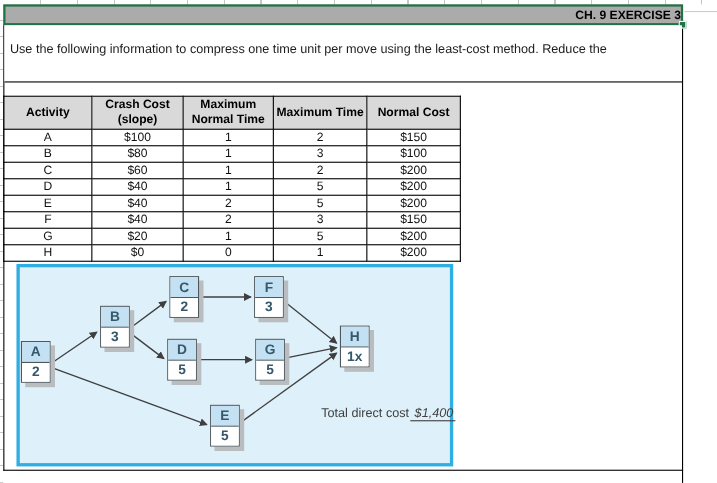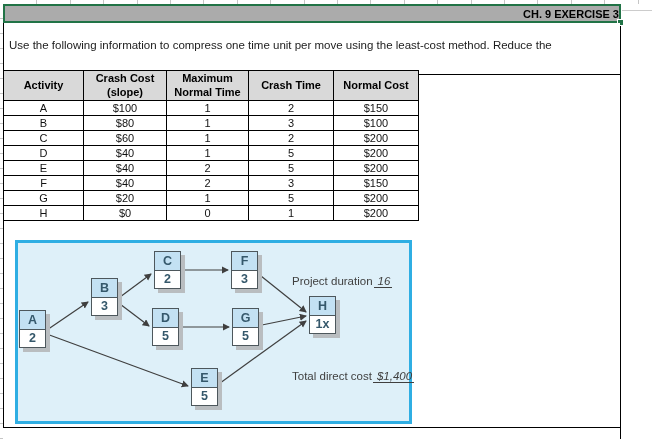--- a/index.html
+++ b/index.html
@@ -39,21 +39,21 @@
   
   .instructions{
     position:absolute;left:4px;top:23px;width:616px;height:52px;box-sizing:border-box;
     border-bottom:1px solid #000;background:#fff;
     padding:14px 0 0 5px;font-size:11.5px;line-height:16.5px;color:#1c1c1c;
     white-space:nowrap;overflow:hidden;
   }
 
   
   table.data-table{
-    position:absolute;left:3px;top:70px;border-collapse:collapse;table-layout:fixed;padding-left:25px;
+    position:absolute;left:3px;top:87px;border-collapse:collapse;table-layout:fixed;padding-left:25px;
   }
   .data-table th,.data-table td{border:1px solid #000;text-align:center;padding:0;overflow:hidden;}
   .data-table th{
     height:29px;background:#d9d9d9;font-size:11px;font-weight:bold;color:#000;
     white-space:pre-line;line-height:13.5px;
   }
   .data-table td{height:14px;font-size:11px;color:#111;background:#fff;}
 
   
   .diagram{
@@ -109,21 +109,21 @@
     <col style="width:85px">
       <col style="width:85px">
   </colgroup>
   <tbody>
       <tr>
     <th>Activity</th>
     <th>Crash Cost
 (slope)</th>
     <th>Maximum
 Normal Time</th>
-    <th>Crash Time</th>
+    <th>Maximum Time</th>
     <th>Normal Cost</th>
   </tr>
   <tr>
     <td>A</td>
     <td>$100</td>
     <td>1</td>
     <td>2</td>
     <td>$150</td>
   </tr>
   <tr>
@@ -225,19 +225,16 @@
   </div>
   <div class="node" style="left:214px;top:65px">
     <div class="node-letter">G</div>
     <div class="node-value">5</div>
   </div>
   <div class="node" style="left:291px;top:53px">
     <div class="node-letter">H</div>
     <div class="node-value">1x</div>
   </div>
 
-  <div class="fig-label" style="left:274px;top:32px">
-    <span>Project duration</span><span class="fig-value">16</span>
-  </div>
   <div class="fig-label" style="left:274px;top:127px">
     <span>Total direct cost</span><span class="fig-value">$1,400</span>
   </div>
 </div>
 
 </body></html>

